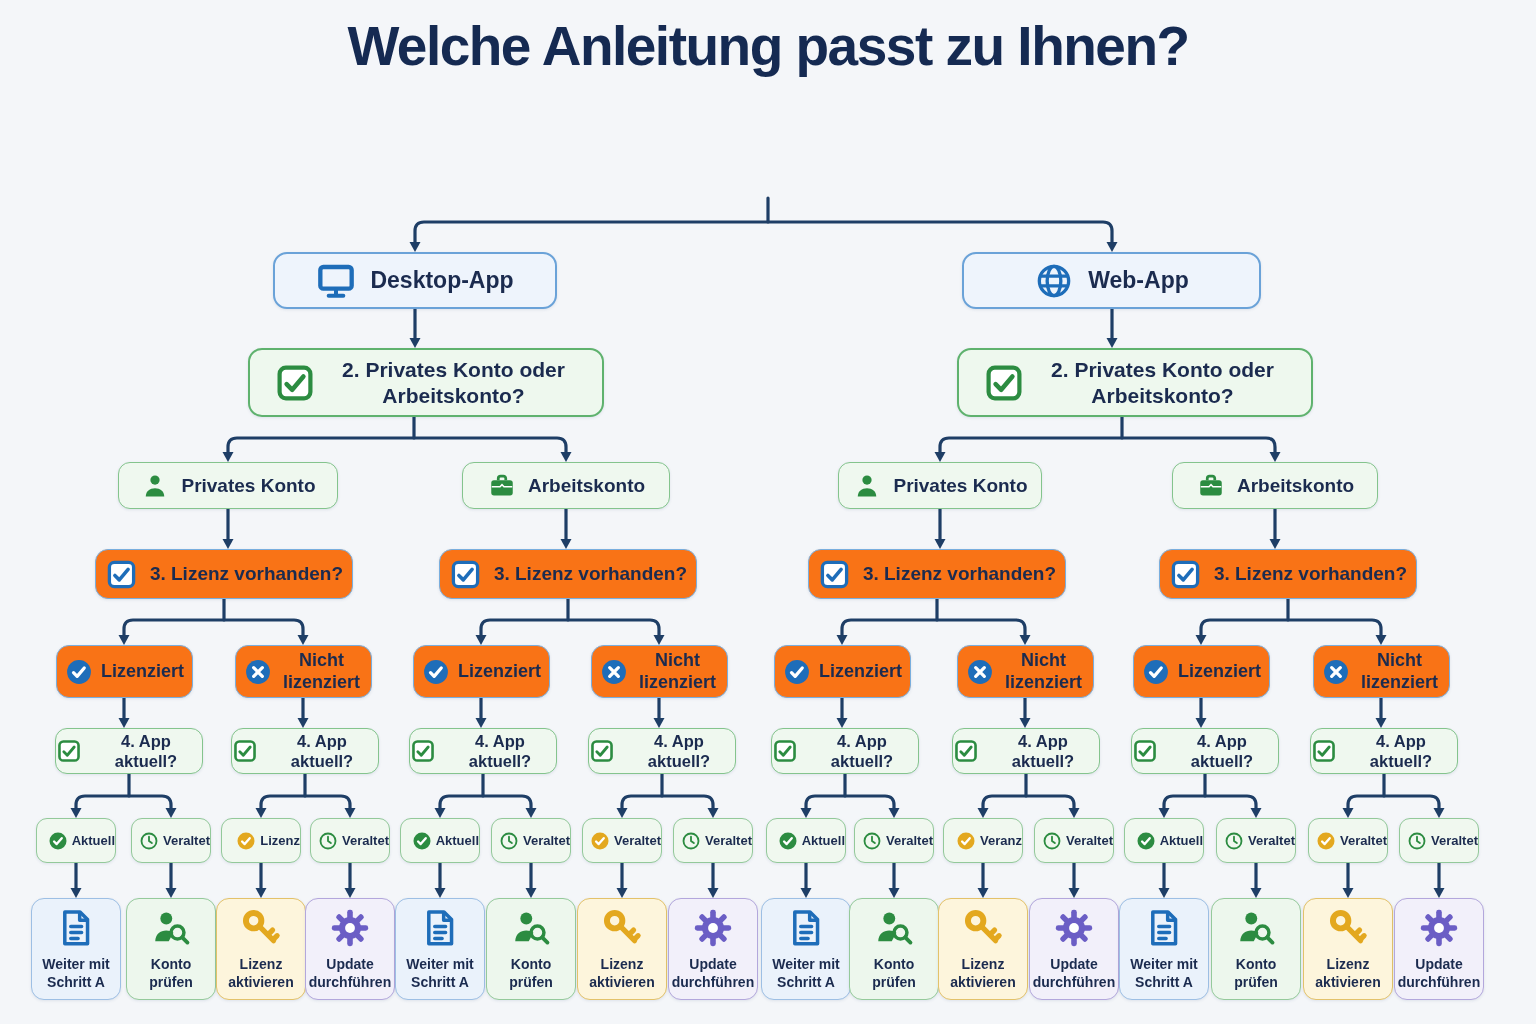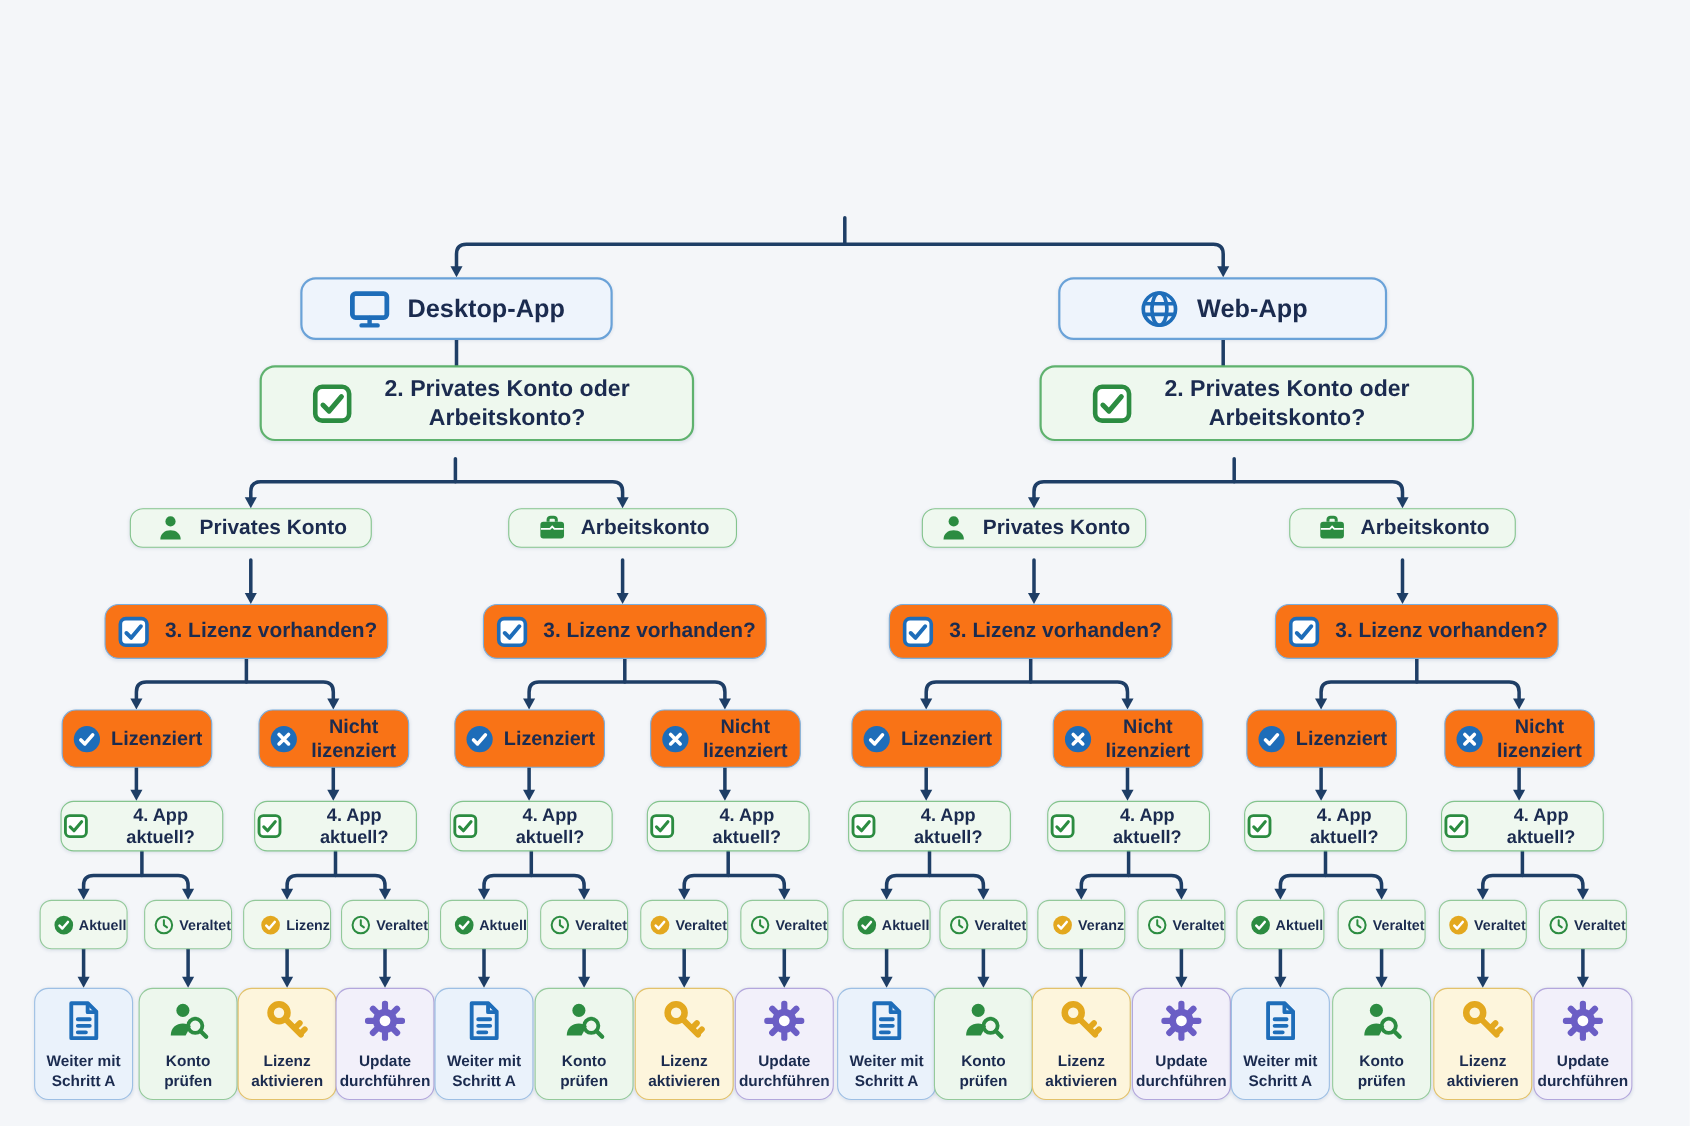--- a/index.html
+++ b/index.html
@@ -16,39 +16,40 @@
   .th-green{background:#eef8ee;border:2px solid #5fb26e;border-radius:14px;}
   .th-green-lt{background:#eff8ef;border:1.7px solid #84c48d;border-radius:12px;}
   .th-green-xlt{background:#f0f8ef;border:1.5px solid #93c99a;border-radius:11px;justify-content:flex-end;}
   .lf-blue{background:#eaf2fb;border:1.8px solid #9dbfe4;}
   .lf-green{background:#edf7ed;border:1.8px solid #95ca9b;}
   .lf-amber{background:#fdf5dc;border:1.8px solid #e3c26a;}
   .lf-purple{background:#f2f0fa;border:1.8px solid #b3a7dc;}
   
   .r-root{left:515px;top:108px;width:505px;height:90px;font-size:25px;border-radius:18px;border-width:3px;gap:16px;background:#f3f8fd;border-color:#3e83c9;}
   .r-app{top:252px;height:57px;font-size:23px;gap:14px;}
-  .r-q2{top:332px;width:395px;height:69px;font-size:21px;gap:13px;}
-  .r-acct{top:462px;height:36px;font-size:19px;gap:11px;}
+  .r-q2{top:348px;width:356px;height:69px;font-size:21px;gap:13px;margin-left:12px;}
+  .r-acct{top:462px;height:47px;font-size:19px;gap:11px;}
   .r-q3{top:549px;width:258px;height:50px;font-size:19px;gap:12px;}
   .r-lic{top:645px;width:137px;height:53px;font-size:18px;gap:8px;}
   .r-q4{top:728px;width:148px;height:46px;font-size:16.5px;gap:8px;}
   .r-st{top:818px;width:80px;height:45px;font-size:13px;gap:4px;border-radius:11px;}
   .r-leaf{top:898px;width:90px;height:102px;font-size:14px;flex-direction:column;gap:7px;border-radius:13px;padding:6px 1px;}
   
   .ic{flex:0 0 auto;display:block;}
   .ic svg{display:block;width:100%;height:100%;}
   .s20{width:20px;height:20px;} .s26{width:26px;height:26px;} .s28{width:28px;height:28px;}
   .s30{width:30px;height:30px;} .s33{width:33px;height:33px;} .s40{width:40px;height:40px;}
   .s42{width:42px;height:42px;} .s52{width:52px;height:52px;}
   .c-blue{color:#1e6db9;} .c-green{color:#2c8c41;} .c-amber{color:#e3a81f;} .c-purple{color:#6b5ec5;}
 </style>
 </head>
 <body>
 
 <div class="stage">
+  <div class="title">Welche Anleitung passt zu Ihnen?</div>
 
   <svg class="conn" id="conn" viewBox="0 0 1536 1024">
       <path d="M768 198L768 222" fill="none" stroke="#1e3e66" stroke-width="3.2" stroke-linecap="round"></path>
       <path d="M415 244L415 231Q415 222 424 222L1103 222Q1112 222 1112 231L1112 244" fill="none" stroke="#1e3e66" stroke-width="3.2" stroke-linecap="round"></path>
       <polygon points="409.5,242 420.5,242 415,252" fill="#1e3e66"></polygon>
       <polygon points="1106.5,242 1117.5,242 1112,252" fill="#1e3e66"></polygon>
       <path d="M414 417L414 438" fill="none" stroke="#1e3e66" stroke-width="3.2" stroke-linecap="round"></path>
       <path d="M228 454L228 447Q228 438 237 438L557 438Q566 438 566 447L566 454" fill="none" stroke="#1e3e66" stroke-width="3.2" stroke-linecap="round"></path>
       <polygon points="222.5,452 233.5,452 228,462" fill="#1e3e66"></polygon>
       <polygon points="560.5,452 571.5,452 566,462" fill="#1e3e66"></polygon>

